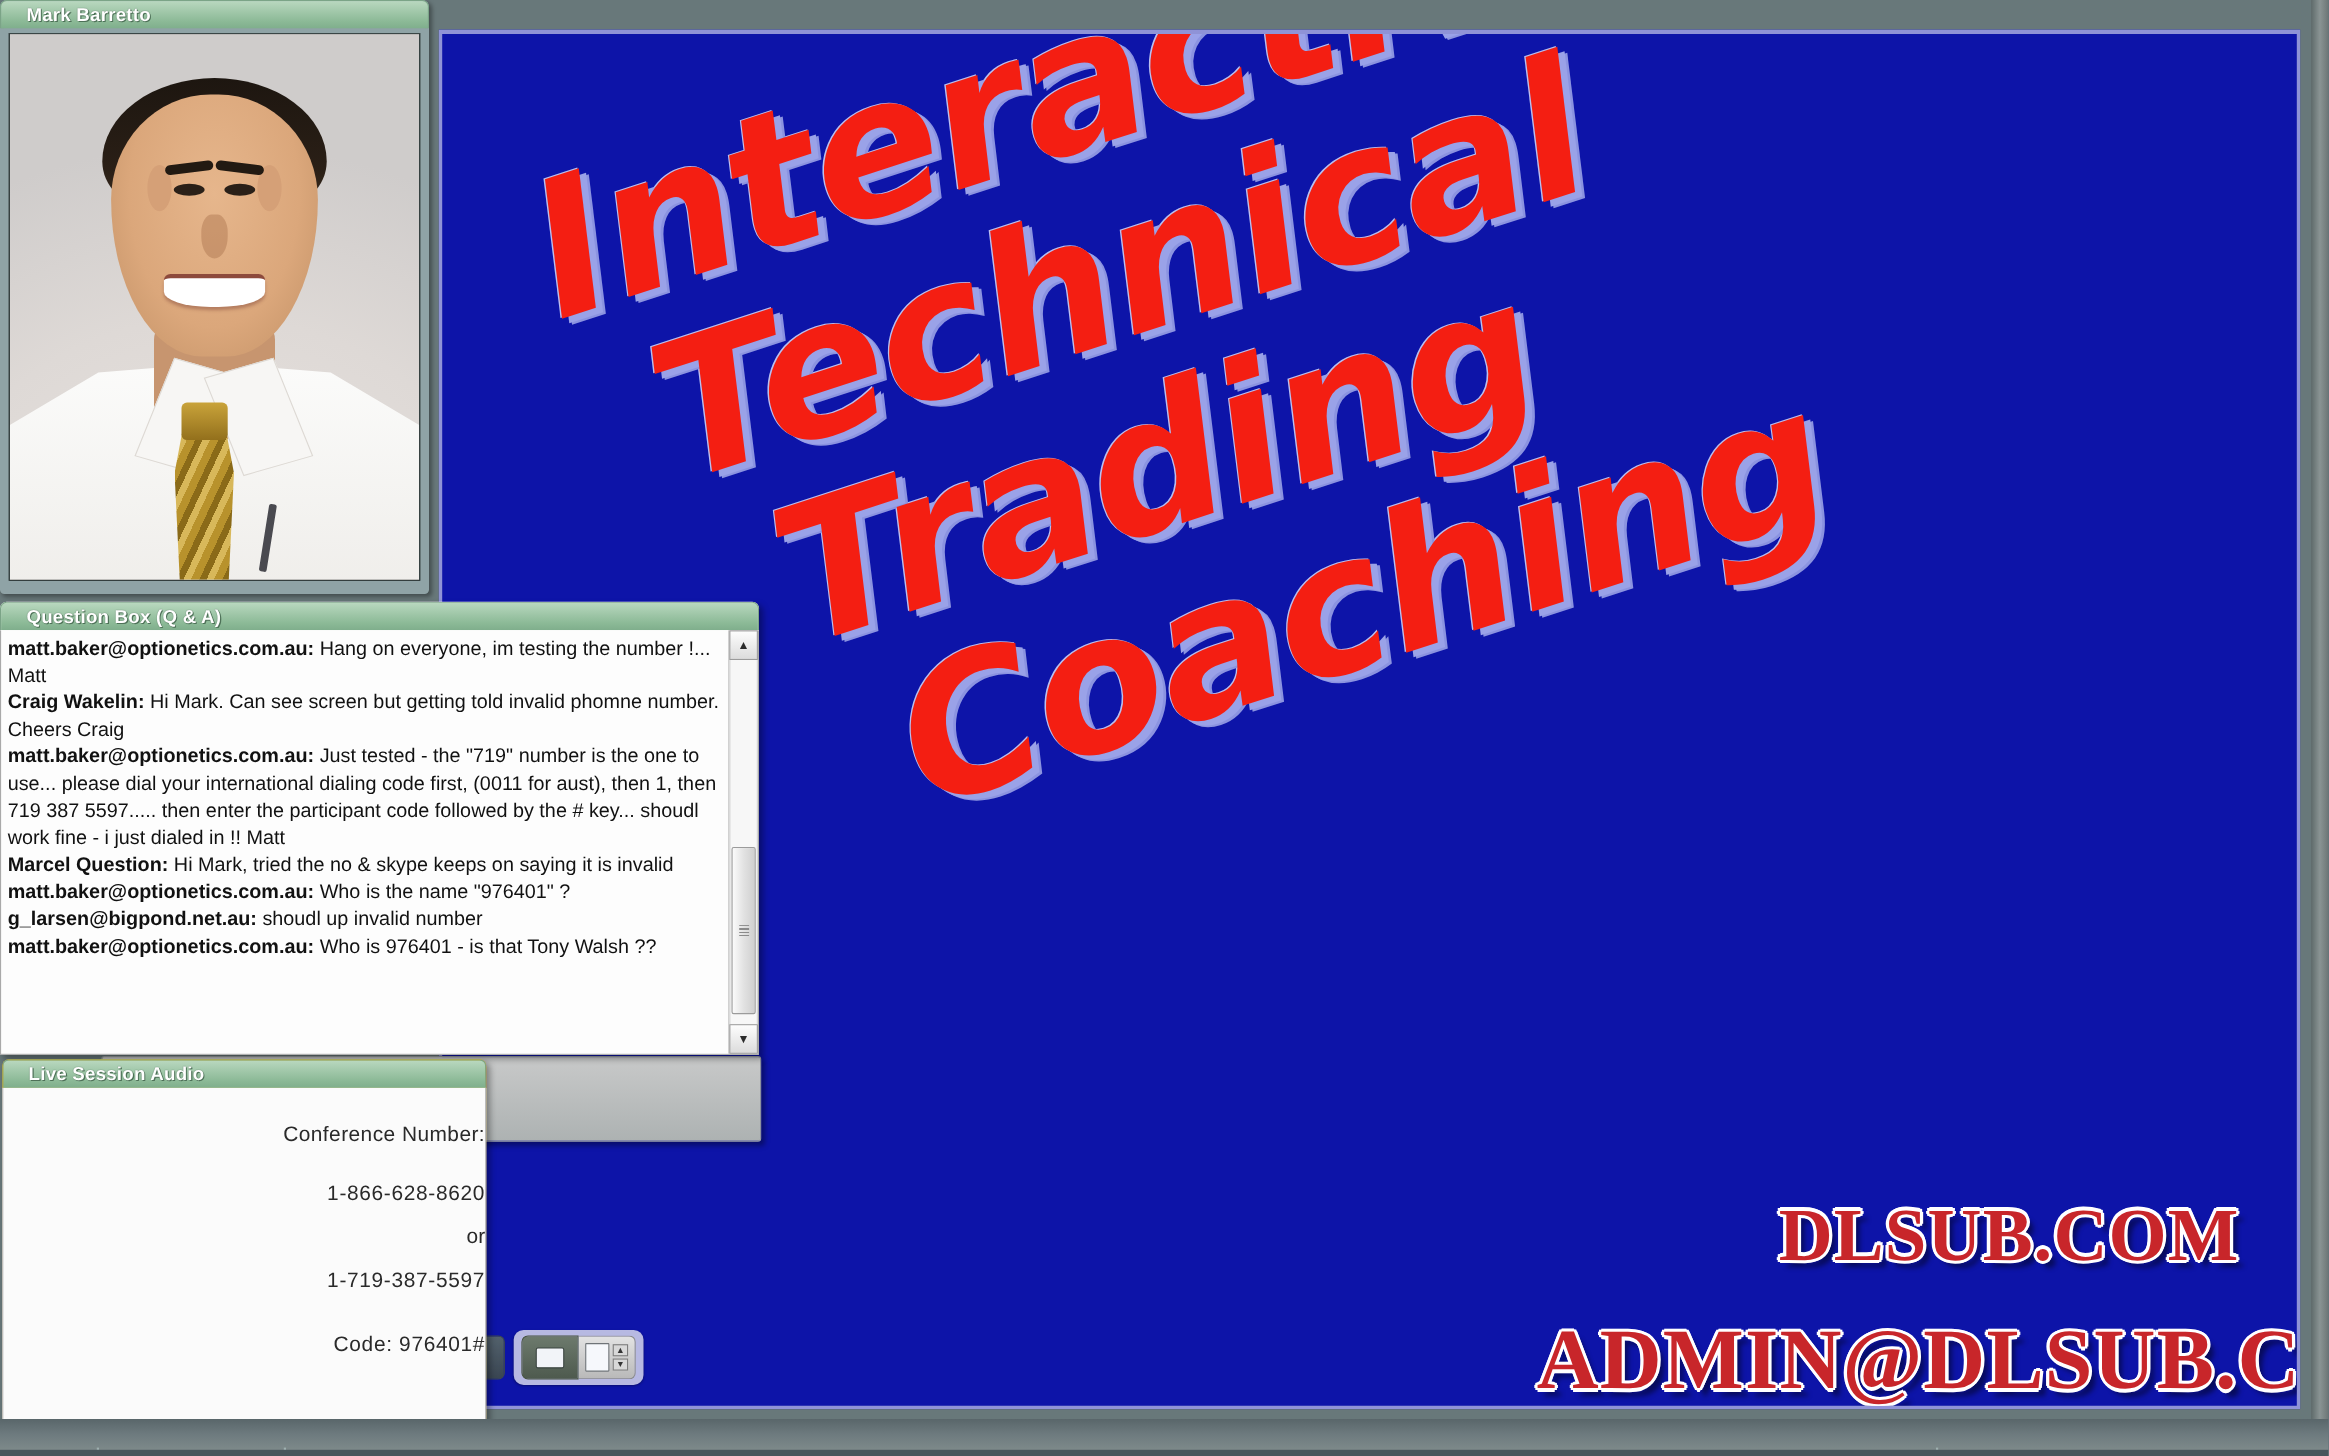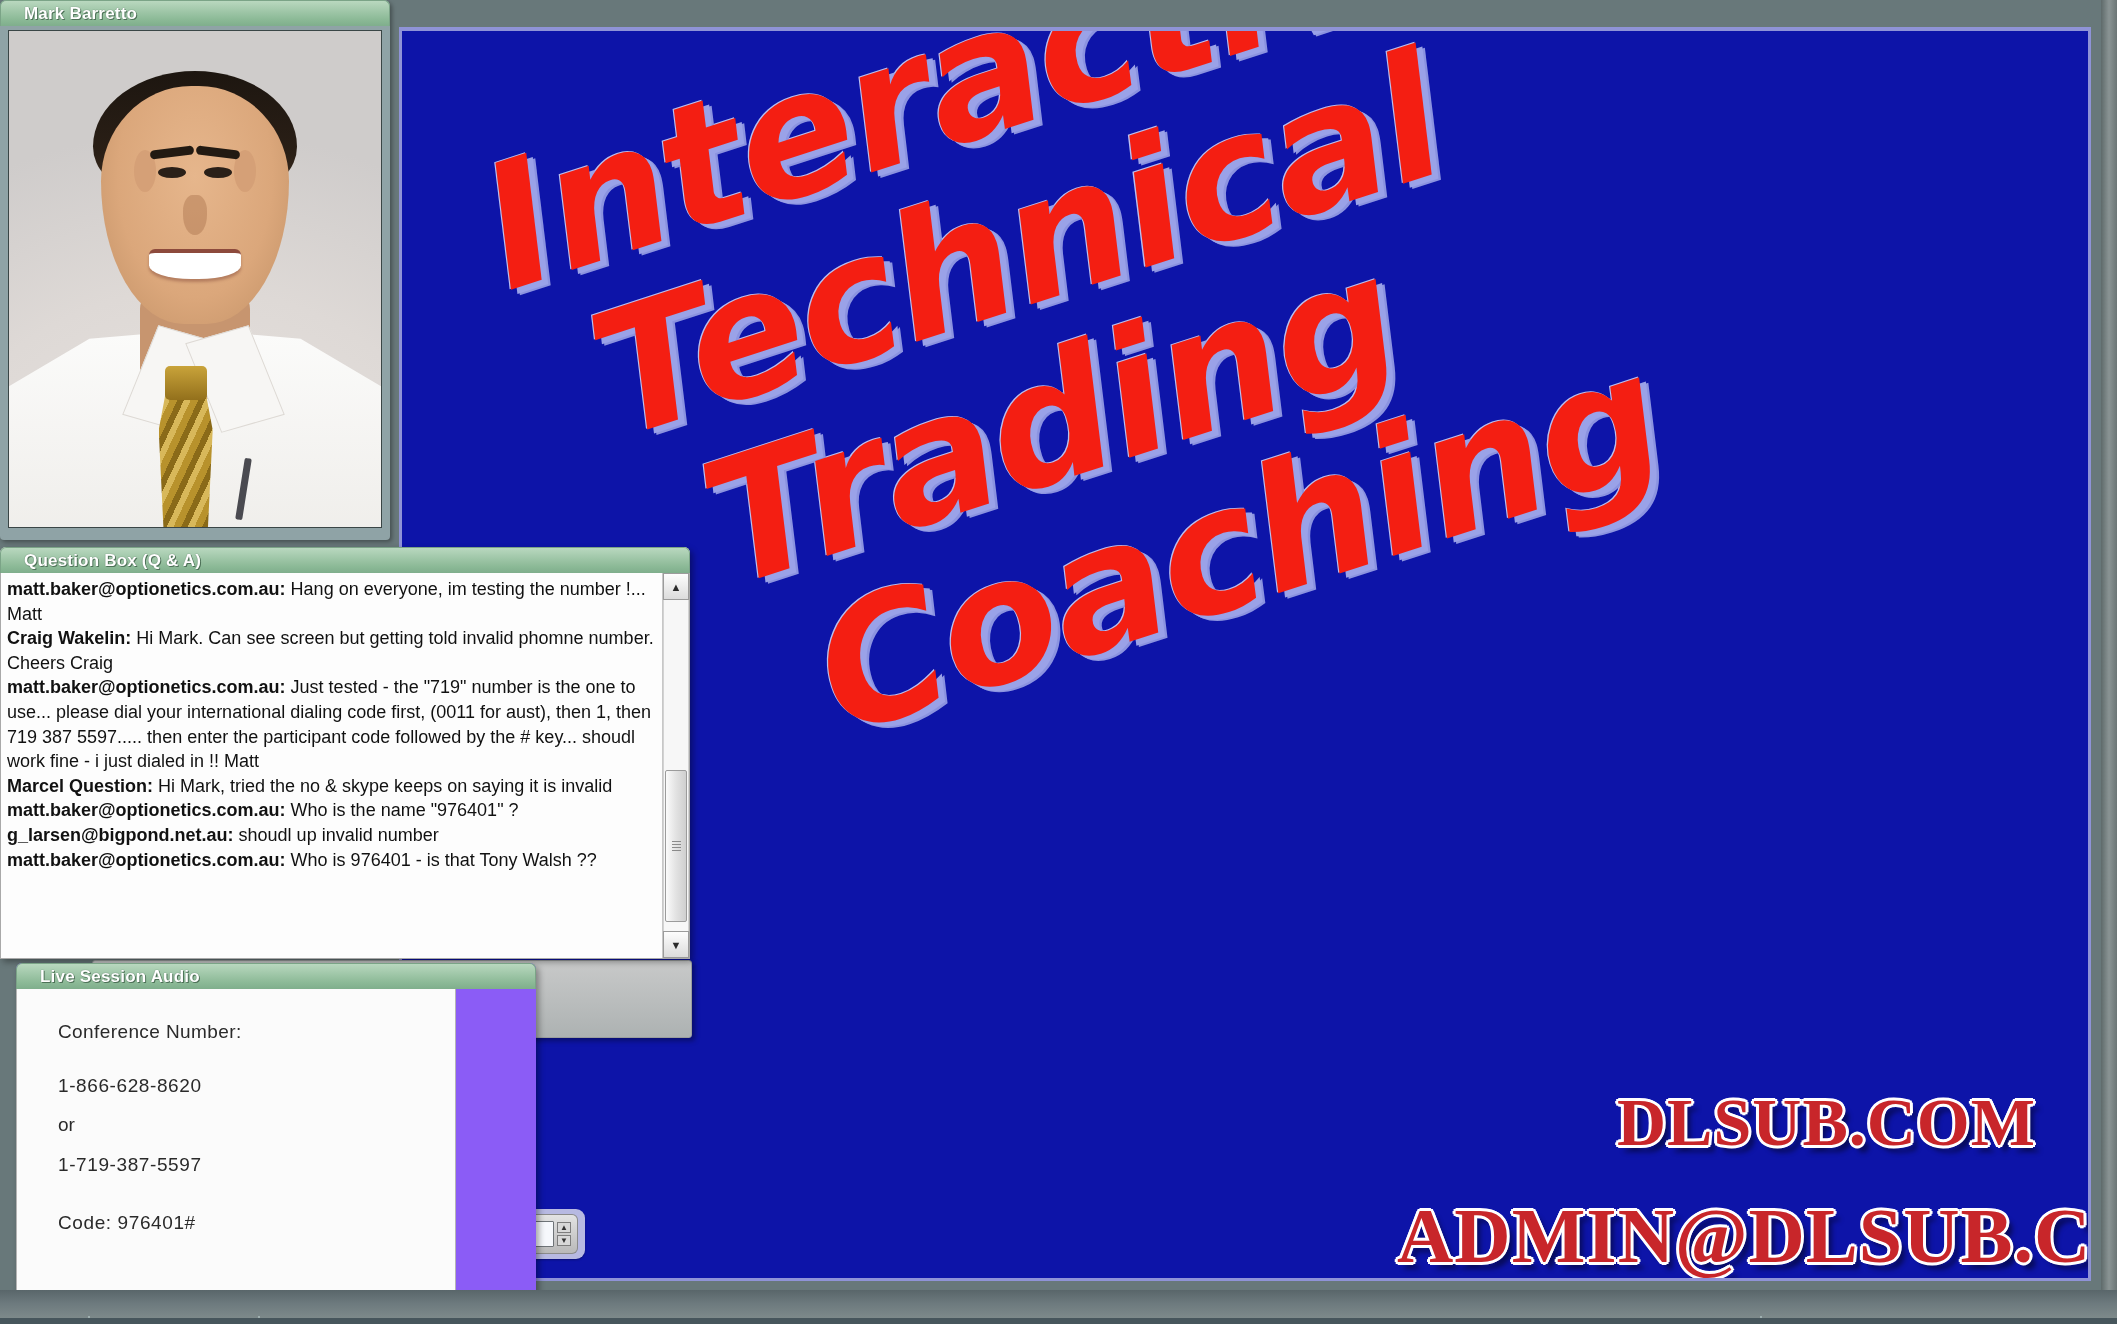--- a/index.html
+++ b/index.html
@@ -370,35 +370,35 @@
     border: 1px solid #9b9b9b;
     border-radius: 2px;
     display: flex; align-items: center; justify-content: center;
   }
   .sb-grip { width: 9px; height: 11px;
     background: repeating-linear-gradient(to bottom,#8a8a8a 0 1px,transparent 1px 3px); }
 
   
   #audio-panel {
     position: absolute;
-    left: 16px; top: 963px;
-    width: 520px; height: 345px;
-    background: #8b5cf6;
+    left: 2px; top: 963px;
+    width: 440px; height: 345px;
+    background: #eab308;
     border-radius: 6px 6px 0 0;
     box-shadow: 3px 3px 6px rgba(0,0,0,0.35);
     z-index: 40;
   }
   #audio-body {
     position: absolute;
     left: 0; top: 26px;
     width: 440px; height: 319px;
     background: #fbfbfb;
     border: 1px solid #b4b4b4;
     border-top: none;
-    text-align: left;
+    text-align: right;
     padding-top: 30px;
     font-size: 19px;
     color: #2a2a2a;
     line-height: 1.35;
     padding-left: 41px;
   }
   #audio-body .lbl { margin-bottom: 28px; letter-spacing: 0.4px; }
   #audio-body .num { letter-spacing: 0.6px; }
   #audio-body .or  { margin: 14px 0; }
   #audio-body .code { margin-top: 32px; letter-spacing: 0.6px; }

